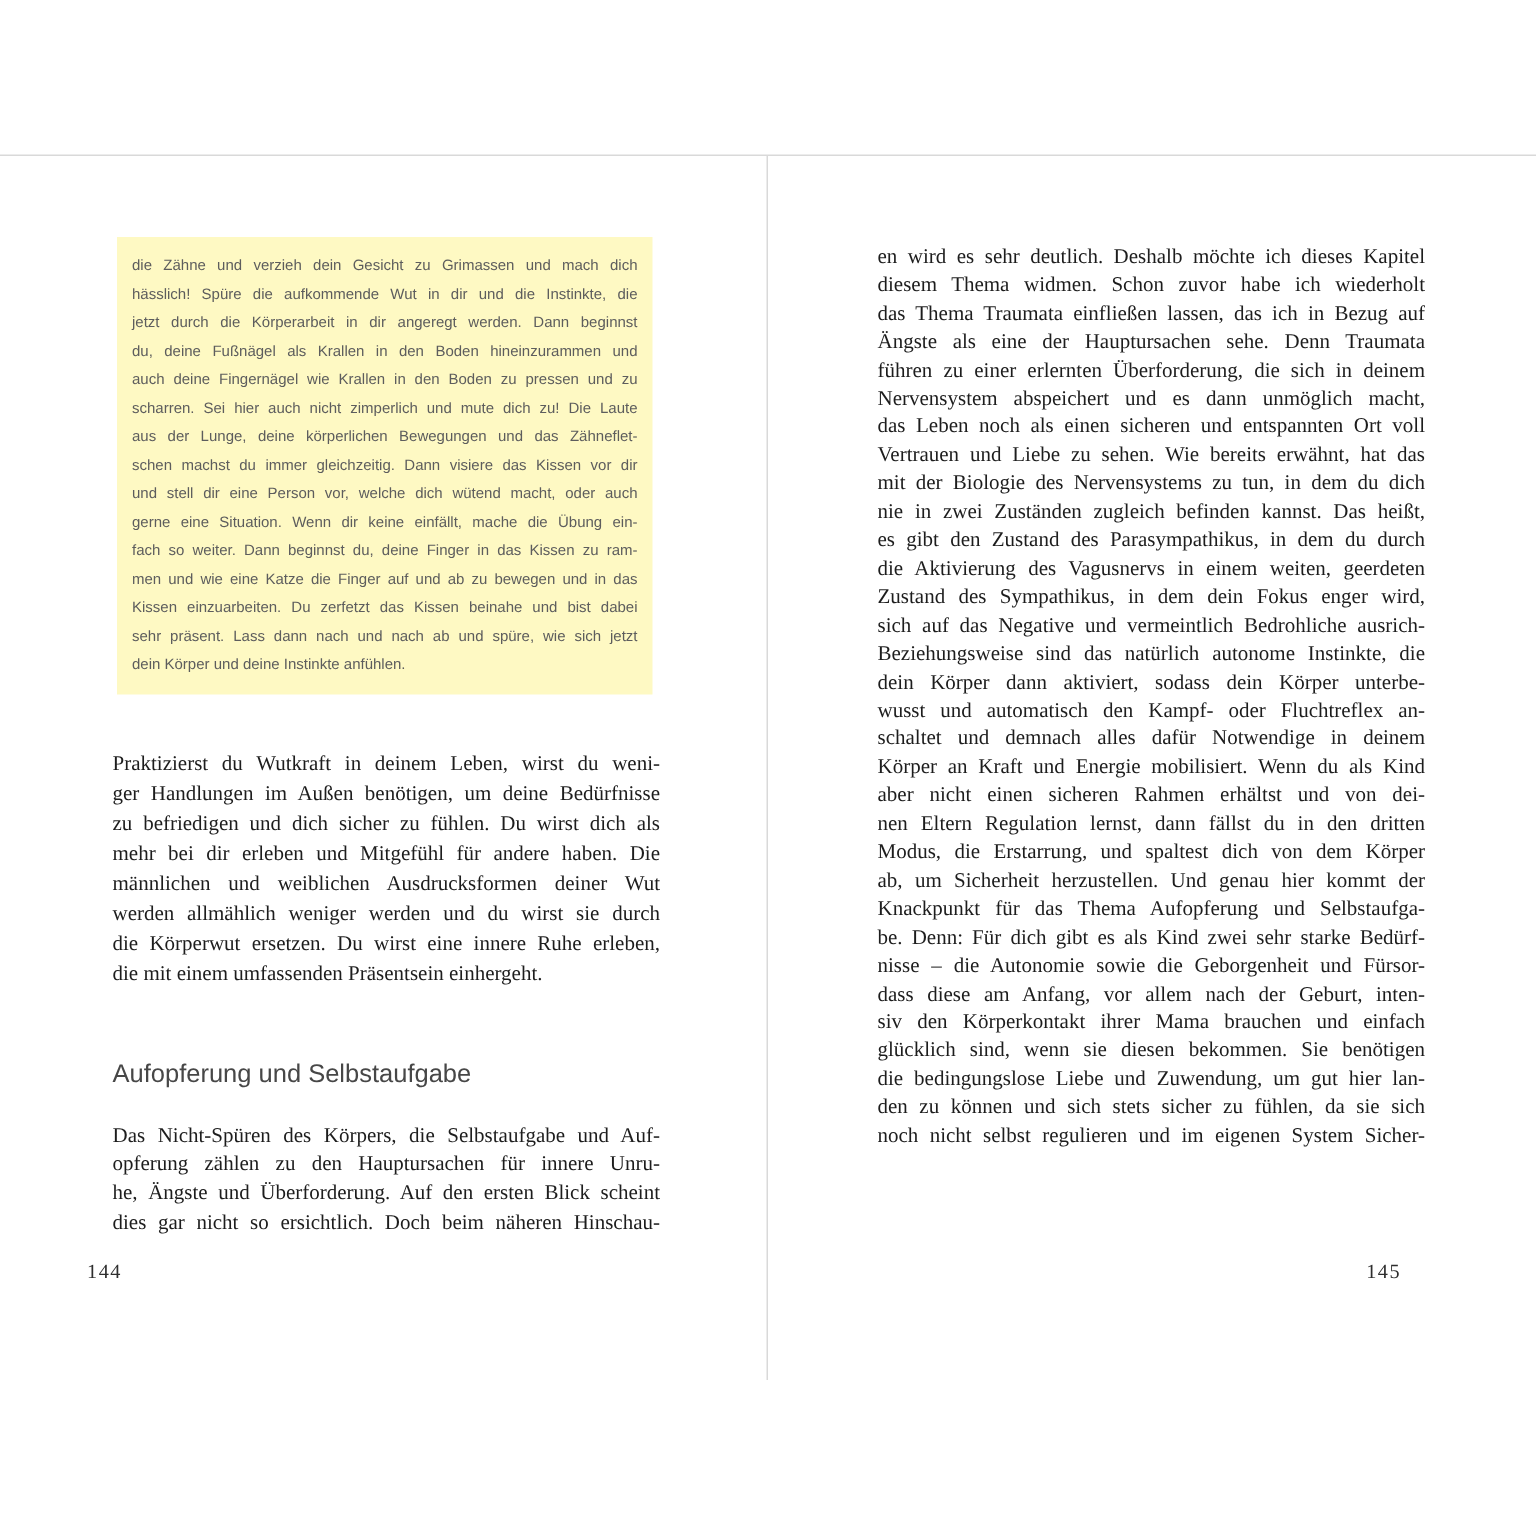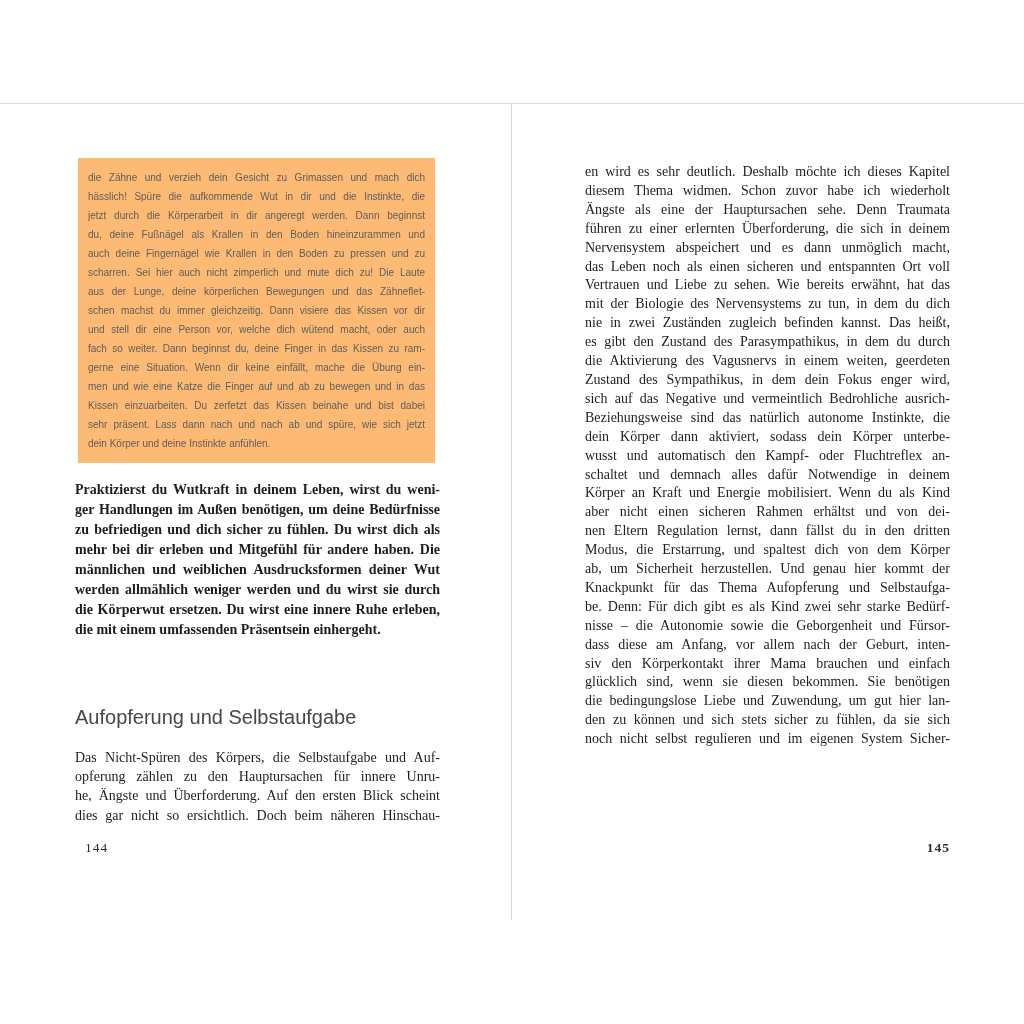--- a/index.html
+++ b/index.html
@@ -15,40 +15,40 @@
   .center-rule {
     position: absolute; left: 511px; top: 104px; width: 1px; height: 816px;
     background: #d9d9d9;
   }
   .page { position: absolute; top: 0; height: 1024px; }
   .page-left  { left: 0; width: 511px; }
   .page-right { left: 512px; width: 512px; }
 
   .exercise-box {
     position: absolute; left: 78px; top: 158px; width: 337px;
-    padding: 10px 10px; background: #fdba74;
+    padding: 10px 10px; background: #fef9c3;
     font-family: "Liberation Sans", sans-serif;
     font-size: 10px; line-height: 19px; color: #5d5d5d;
   }
   .serif-para { color: #1d1d1d; font-size: 14px; }
-  .para1 { position: absolute; left: 75px; top: 480px; width: 365px; line-height: 20px; font-weight: bold; }
+  .para1 { position: absolute; left: 75px; top: 500px; width: 365px; line-height: 20px; }
   .para2 { position: absolute; left: 75px; top: 748px; width: 365px; line-height: 19.2px; }
   .body-right { position: absolute; left: 73px; top: 163px; width: 365px; line-height: 18.9px; }
 
   .heading {
     position: absolute; left: 75px; top: 706px; margin: 0;
     font-family: "Liberation Sans", sans-serif; font-weight: 400;
-    font-size: 20px; color: #474747; white-space: nowrap;
+    font-size: 17px; color: #474747; white-space: nowrap;
   }
   .page-number {
     position: absolute; top: 840px; font-size: 13.5px; color: #2e2e2e;
     font-variant-numeric: oldstyle-nums; letter-spacing: 1px;
   }
-  .pn-left  { left: 85px; }
-  .pn-right { left: 73px; width: 365px; text-align: right; font-weight: bold; }
+  .pn-left  { left: 58px; }
+  .pn-right { left: 57px; width: 365px; text-align: right; }
 
   .line { text-align: justify; text-align-last: justify; }
   .line-last { text-align-last: left; }
 </style>
 </head>
 <body>
 
 <div class="canvas">
   <div class="top-rule"></div>
   <div class="center-rule"></div>
@@ -57,22 +57,22 @@
     <div class="exercise-box">
         <div class="line">die Zähne und verzieh dein Gesicht zu Grimassen und mach dich</div>
         <div class="line">hässlich! Spüre die aufkommende Wut in dir und die Instinkte, die</div>
         <div class="line">jetzt durch die Körperarbeit in dir angeregt werden. Dann beginnst</div>
         <div class="line">du, deine Fußnägel als Krallen in den Boden hineinzurammen und</div>
         <div class="line">auch deine Fingernägel wie Krallen in den Boden zu pressen und zu</div>
         <div class="line">scharren. Sei hier auch nicht zimperlich und mute dich zu! Die Laute</div>
         <div class="line">aus der Lunge, deine körperlichen Bewegungen und das Zähneflet-</div>
         <div class="line">schen machst du immer gleichzeitig. Dann visiere das Kissen vor dir</div>
         <div class="line">und stell dir eine Person vor, welche dich wütend macht, oder auch</div>
+        <div class="line">gerne eine Situation. Wenn dir keine einfällt, mache die Übung ein-</div>
         <div class="line">fach so weiter. Dann beginnst du, deine Finger in das Kissen zu ram-</div>
-        <div class="line">gerne eine Situation. Wenn dir keine einfällt, mache die Übung ein-</div>
         <div class="line">men und wie eine Katze die Finger auf und ab zu bewegen und in das</div>
         <div class="line">Kissen einzuarbeiten. Du zerfetzt das Kissen beinahe und bist dabei</div>
         <div class="line">sehr präsent. Lass dann nach und nach ab und spüre, wie sich jetzt</div>
         <div class="line line-last">dein Körper und deine Instinkte anfühlen.</div>
       </div>
 
     <div class="serif-para para1">
         <div class="line">Praktizierst du Wutkraft in deinem Leben, wirst du weni-</div>
         <div class="line">ger Handlungen im Außen benötigen, um deine Bedürfnisse</div>
         <div class="line">zu befriedigen und dich sicher zu fühlen. Du wirst dich als</div>
@@ -92,20 +92,21 @@
         <div class="line">dies gar nicht so ersichtlich. Doch beim näheren Hinschau-</div>
       </div>
 
     <div class="page-number pn-left">144</div>
   </section>
 
   <section class="page page-right">
     <div class="serif-para body-right">
         <div class="line">en wird es sehr deutlich. Deshalb möchte ich dieses Kapitel</div>
         <div class="line">diesem Thema widmen. Schon zuvor habe ich wiederholt</div>
+        <div class="line">das Thema Traumata einfließen lassen, das ich in Bezug auf</div>
         <div class="line">Ängste als eine der Hauptursachen sehe. Denn Traumata</div>
         <div class="line">führen zu einer erlernten Überforderung, die sich in deinem</div>
         <div class="line">Nervensystem abspeichert und es dann unmöglich macht,</div>
         <div class="line">das Leben noch als einen sicheren und entspannten Ort voll</div>
         <div class="line">Vertrauen und Liebe zu sehen. Wie bereits erwähnt, hat das</div>
         <div class="line">mit der Biologie des Nervensystems zu tun, in dem du dich</div>
         <div class="line">nie in zwei Zuständen zugleich befinden kannst. Das heißt,</div>
         <div class="line">es gibt den Zustand des Parasympathikus, in dem du durch</div>
         <div class="line">die Aktivierung des Vagusnervs in einem weiten, geerdeten</div>
         <div class="line">Zustand des Sympathikus, in dem dein Fokus enger wird,</div>

